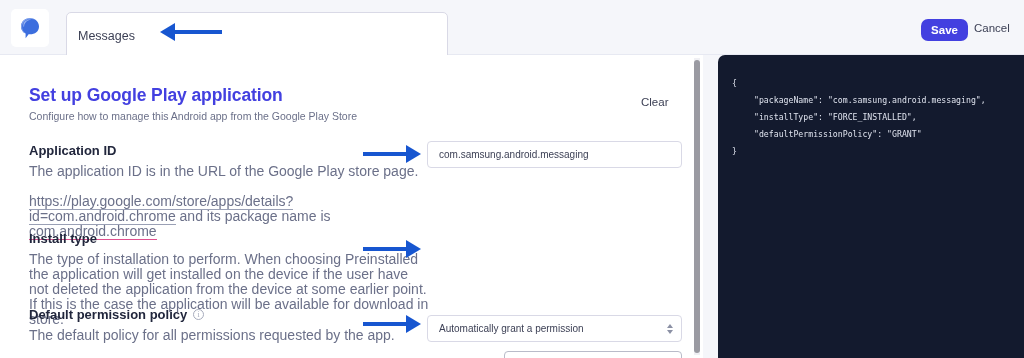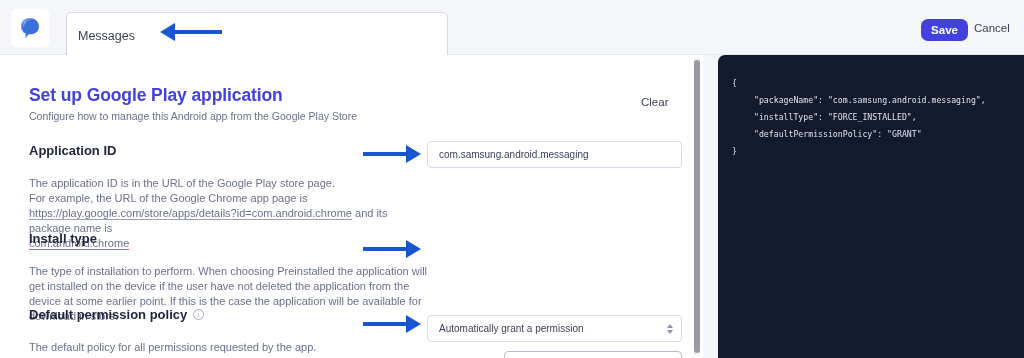--- a/index.html
+++ b/index.html
@@ -85,24 +85,23 @@
     cursor: pointer;
   }
 
   .field-label {
     position: absolute;
     font-size: 13px; font-weight: bold;
     color: #21263c;
   }
   .field-desc {
     position: absolute;
-    font-size: 11px; line-height: 15px;
+    font-size: 14px; line-height: 15px;
     color: #6b7089;
     width: 400px;
-    margin-top: 12px;
   }
   .link-url {
     color: #6b7089;
     border-bottom: 1px solid #9aa0b5;
   }
   .link-pkg {
     color: #6b7089;
     border-bottom: 1.5px solid #e0508f;
   }
 
@@ -208,21 +207,21 @@
 
   <div class="panel"></div>
 
   <div class="section-title">Set up Google Play application</div>
   <div class="section-sub">Configure how to manage this Android app from the Google Play Store</div>
   <div class="clear-link">Clear</div>
 
   <div class="field-label" style="left:29px; top:143px;">Application ID</div>
   <div class="field-desc" style="left:29px; top:164px;">
     <span>The application ID is in the URL of the Google Play store page.</span><br>
-    <span>For example, the URL of the Google Chrome app page is</span><br>
+    <br>
     <span class="link-url">https://play.google.com/store/apps/details?id=com.android.chrome</span><span> and its package name is</span><br>
     <span class="link-pkg">com.android.chrome</span>
   </div>
   <div class="control" style="top:141px;">
     <span>com.samsung.android.messaging</span>
   </div>
 
   <div class="field-label" style="left:29px; top:231px;">Install type</div>
   <div class="field-desc" style="left:29px; top:252px;">The type of installation to perform. When choosing Preinstalled the application will get installed on the device if the user have not deleted the application from the device at some earlier point. If this is the case the application will be available for download in store.</div>
 

